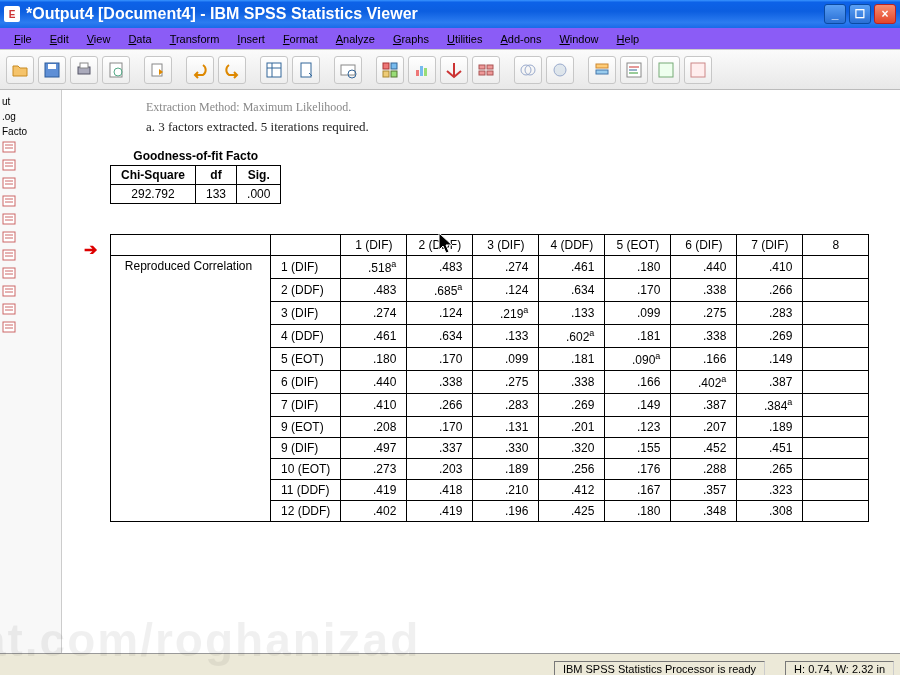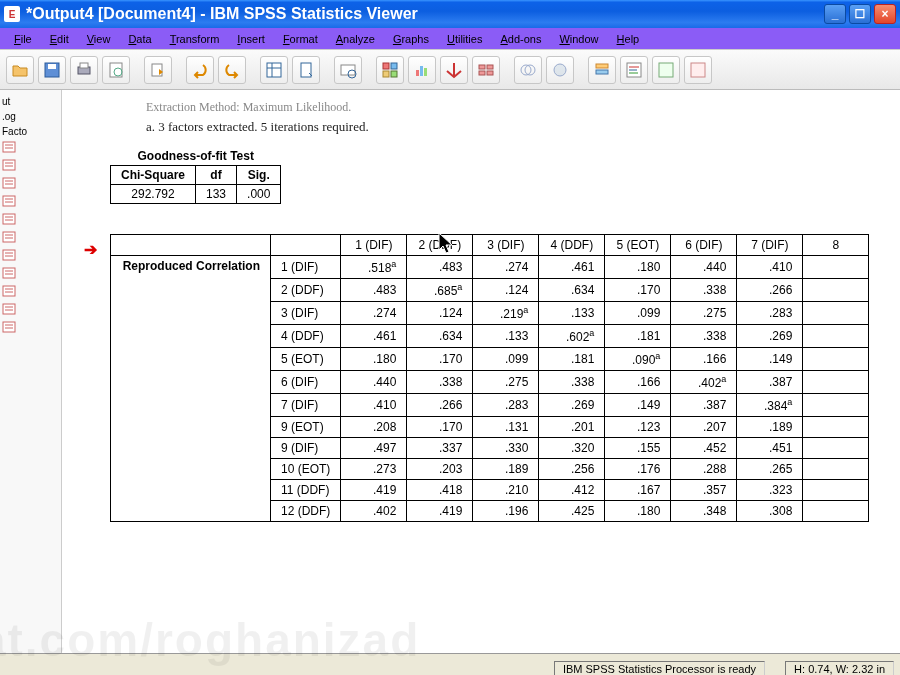--- a/index.html
+++ b/index.html
@@ -88,21 +88,21 @@
 }
 .repro-table {
   border-collapse: collapse; font-family: Arial, sans-serif; font-size:12px;
   border-radius: 28px;
 }
 .repro-table th, .repro-table td {
   border: 1px solid #000; padding: 3px 10px; text-align:right;
   min-width: 66px;
 }
 .repro-table th { font-weight:normal; text-align:center; }
-.repro-table .corner { text-align:right; vertical-align:top; min-width:160px; padding-left:6px;font-weight:bold;}
+.repro-table .corner { text-align:center; vertical-align:top; min-width:160px; padding-left:6px;}
 .repro-table .varlabel { text-align:left; min-width:70px; white-space:nowrap;}
 .statusbar {
   height: 30px; background:#ece9d8; border-top:1px solid #999;
   display:flex; align-items:center; font-size:11px; padding:0 6px;
   justify-content:flex-end; gap:20px;
 }
 .statusbar .cell { border:1px inset #ccc; padding:1px 8px; background:#fff0; }
 .watermark {
   position:absolute; left:-40px; bottom: 8px; font-size:46px; font-weight:bold; color:rgba(0,0,0,0.06); letter-spacing:2px; pointer-events:none;
   font-family: Arial, sans-serif; z-index:99;
@@ -336,21 +336,21 @@
         </svg></div>
     </div>
   <div class="content">
     <div class="striketext">Extraction Method: Maximum Likelihood.</div>
     <div class="footnote">a. 3 factors extracted. 5 iterations required.</div>
 
     <span class="arrow-marker" style="top:150px;">➔</span>
     <table class="gof-table">
       <tbody>
           <tr>
-            <td colspan="3" class="gof-title" style="border-left:none;border-right:none;border-top:none;">Goodness-of-fit Test</td>
+            <td colspan="3" class="gof-title" style="border-left:none;border-right:none;border-top:none;">Goodness-of-fit Facto</td>
           </tr>
       <tr>
         <th>Chi-Square</th>
         <th>df</th>
         <th>Sig.</th>
       </tr>
       <tr>
         <td>292.792</td>
         <td>133</td>
         <td>.000</td>

